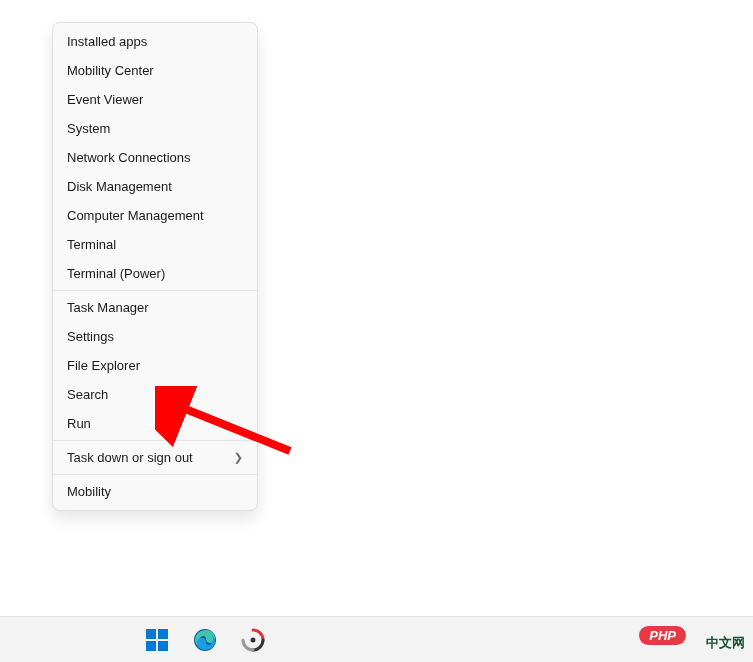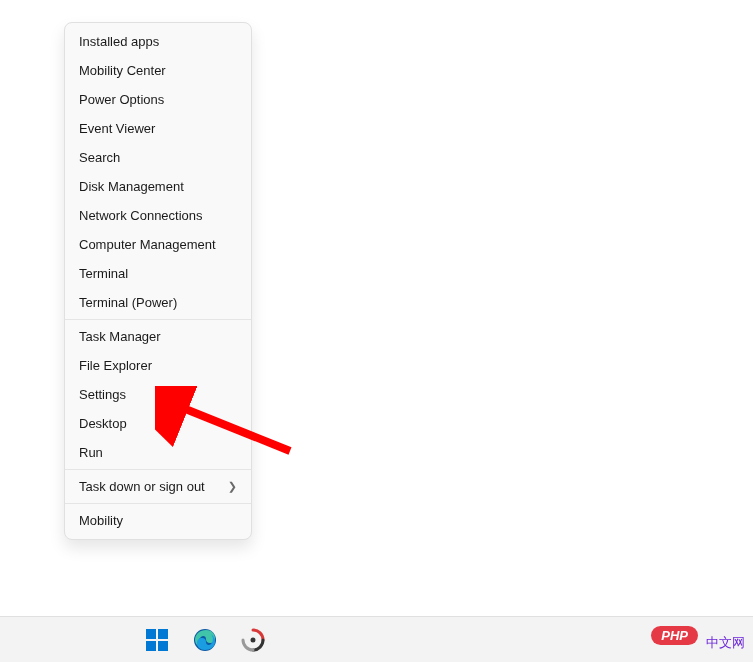--- a/index.html
+++ b/index.html
@@ -10,23 +10,23 @@
     body {
       width: 753px;
       height: 662px;
       background: #ffffff;
       font-family: "Segoe UI", Arial, sans-serif;
       position: relative;
       overflow: hidden;
     }
     .context-menu {
       position: absolute;
-      left: 64px;
+      left: 52px;
       top: 22px;
-      width: 188px;
+      width: 206px;
       background: #f9f9f9;
       border: 1px solid #e0e0e0;
       border-radius: 8px;
       box-shadow: 0 8px 16px rgba(0,0,0,0.1);
       padding: 4px 0;
     }
     .menu-item {
       display: flex;
       align-items: center;
       justify-content: space-between;
@@ -73,92 +73,89 @@
     }
     .win-start svg { width: 24px; height: 24px; }
     .edge-icon svg { width: 24px; height: 24px; }
     .generic-icon svg { width: 24px; height: 24px; }
     .watermark {
       position: absolute;
       right: 8px;
       bottom: 10px;
       display: flex;
       align-items: center;
-      gap: 8px;
+      gap: 20px;
     }
     .php-pill {
       background: #e63946;
       color: #fff;
       font-weight: bold;
       font-style: italic;
       font-size: 13px;
       padding: 2px 10px;
       border-radius: 10px;
     }
     .php-text {
       font-size: 13px;
-      font-weight: normal;
-      color: #6d28d9;
+      font-weight: bold;
+      color: #14532d;
       margin-top: 16px;
     }
     .arrow-annotation {
       position: absolute;
       left: 155px;
       top: 386px;
       pointer-events: none;
     }
   </style>
 </head>
 <body>
 
 <div class="context-menu">
   <div class="menu-item">
       <span>Installed apps</span>
     </div>
   <div class="menu-item">
       <span>Mobility Center</span>
     </div>
   <div class="menu-item">
-      <span>Power Options</span>
-    </div>
-  <div class="menu-item">
       <span>Event Viewer</span>
     </div>
   <div class="menu-item">
+      <span>System</span>
+    </div>
+  <div class="menu-item">
+      <span>Network Connections</span>
+    </div>
+  <div class="menu-item">
+      <span>Disk Management</span>
+    </div>
+  <div class="menu-item">
+      <span>Computer Management</span>
+    </div>
+  <div class="menu-item">
+      <span>Terminal</span>
+    </div>
+  <div class="menu-item">
+      <span>Terminal (Power)</span>
+    </div>
+
+  <div class="menu-separator"></div>
+
+  <div class="menu-item">
+      <span>Task Manager</span>
+    </div>
+  <div class="menu-item">
+      <span>Settings</span>
+    </div>
+  <div class="menu-item">
+      <span>File Explorer</span>
+    </div>
+  <div class="menu-item">
       <span>Search</span>
-    </div>
-  <div class="menu-item">
-      <span>Disk Management</span>
-    </div>
-  <div class="menu-item">
-      <span>Network Connections</span>
-    </div>
-  <div class="menu-item">
-      <span>Computer Management</span>
-    </div>
-  <div class="menu-item">
-      <span>Terminal</span>
-    </div>
-  <div class="menu-item">
-      <span>Terminal (Power)</span>
-    </div>
-
-  <div class="menu-separator"></div>
-
-  <div class="menu-item">
-      <span>Task Manager</span>
-    </div>
-  <div class="menu-item">
-      <span>File Explorer</span>
-    </div>
-  <div class="menu-item">
-      <span>Settings</span>
-    </div>
-  <div class="menu-item">
-      <span>Desktop</span>
     </div>
   <div class="menu-item">
       <span>Run</span>
     </div>
 
   <div class="menu-separator"></div>
 
   <div class="menu-item">
     <span>Task down or sign out</span>
     <span class="chevron">❯</span>

